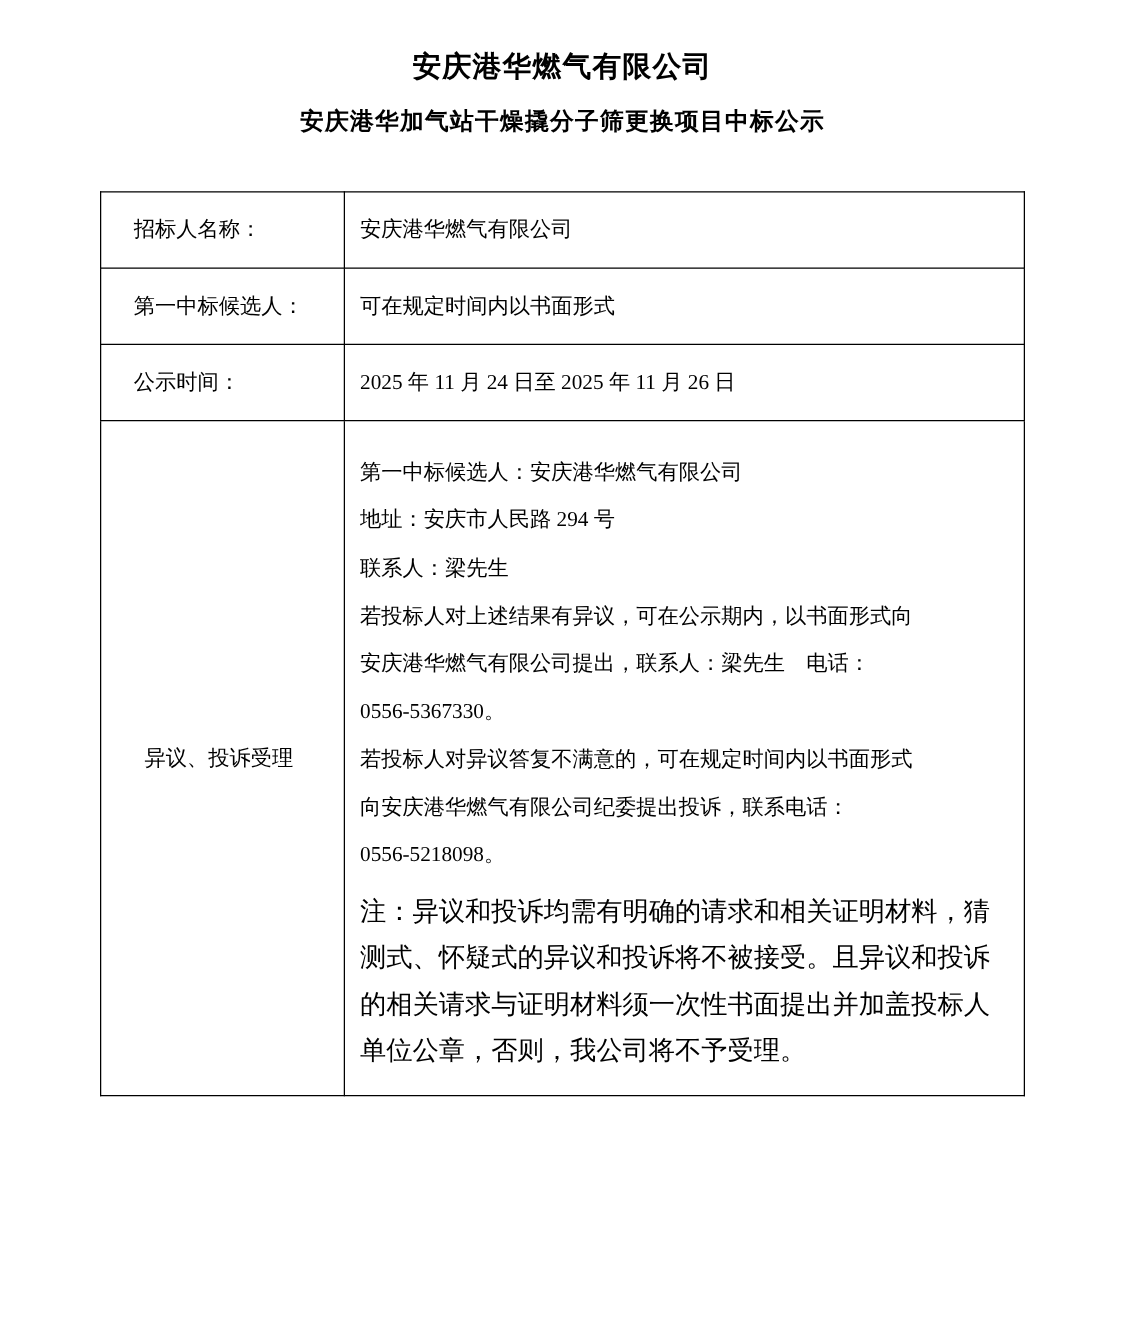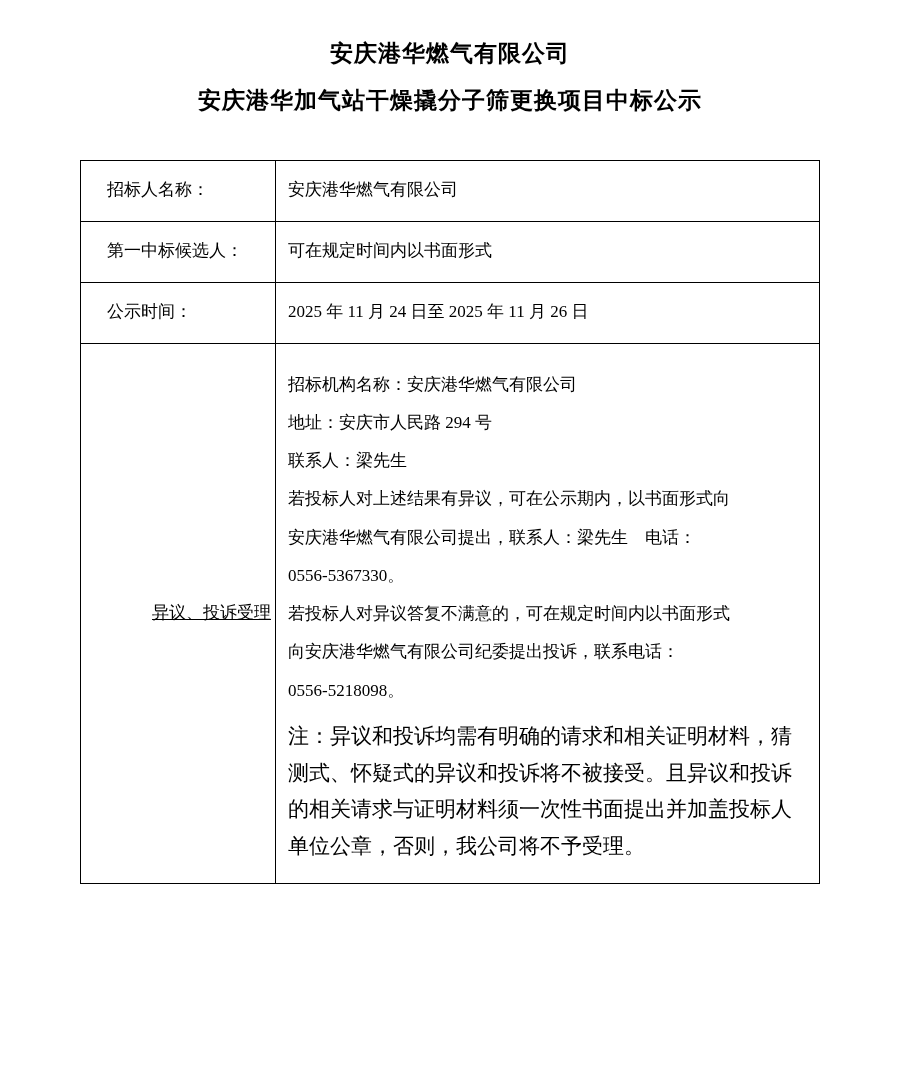--- a/index.html
+++ b/index.html
@@ -25,21 +25,21 @@
     text-align: center;
     padding-top: 36px;
   }
   .title-line-1 {
     font-size: 23px;
     font-weight: bold;
     letter-spacing: 1px;
     line-height: 1.6;
   }
   .title-line-2 {
-    font-size: 23px;
+    font-size: 19px;
     font-weight: bold;
     letter-spacing: 1px;
     line-height: 1.6;
     margin-top: 10px;
   }
   table.main-table {
     border-collapse: collapse;
     width: 740px;
     margin: 40px auto 0 auto;
     table-layout: fixed;
@@ -56,23 +56,22 @@
     white-space: nowrap;
   }
   td.value-cell {
     padding: 10px 0 10px 12px;
   }
   tr.row-tall td {
     height: 40px;
   }
   td.complaint-label {
     vertical-align: middle;
-    text-align: right;
-    padding: 10px 4px 10px 10px;
-    text-decoration: underline;
+    text-align: center;
+    padding: 10px 16px 10px 10px;
   }
   td.complaint-body {
     padding: 22px 14px 18px 12px;
     vertical-align: top;
   }
   .para {
     font-size: 17px;
     line-height: 2.25;
     text-indent: 0;
   }
@@ -102,21 +101,21 @@
         <td class="label-cell">第一中标候选人：</td>
         <td class="value-cell">可在规定时间内以书面形式</td>
       </tr>
       <tr class="row-tall">
         <td class="label-cell">公示时间：</td>
         <td class="value-cell">2025 年 11 月 24 日至 2025 年 11 月 26 日</td>
       </tr>
       <tr>
         <td class="label-cell complaint-label">异议、投诉受理</td>
         <td class="complaint-body">
-          <div class="para">招标机构名称：安庆港华燃气有限公司</div>
+          <div class="para">第一中标候选人：安庆港华燃气有限公司</div>
           <div class="para">地址：安庆市人民路 294 号</div>
           <div class="para">联系人：梁先生</div>
           <div class="para">若投标人对上述结果有异议，可在公示期内，以书面形式向</div>
           <div class="para">安庆港华燃气有限公司提出，联系人：梁先生　电话：</div>
           <div class="para">0556-5367330。</div>
           <div class="para">若投标人对异议答复不满意的，可在规定时间内以书面形式</div>
           <div class="para">向安庆港华燃气有限公司纪委提出投诉，联系电话：</div>
           <div class="para">0556-5218098。</div>
           <div class="note">注：异议和投诉均需有明确的请求和相关证明材料，猜测式、怀疑式的异议和投诉将不被接受。且异议和投诉的相关请求与证明材料须一次性书面提出并加盖投标人单位公章，否则，我公司将不予受理。</div>
         </td>

